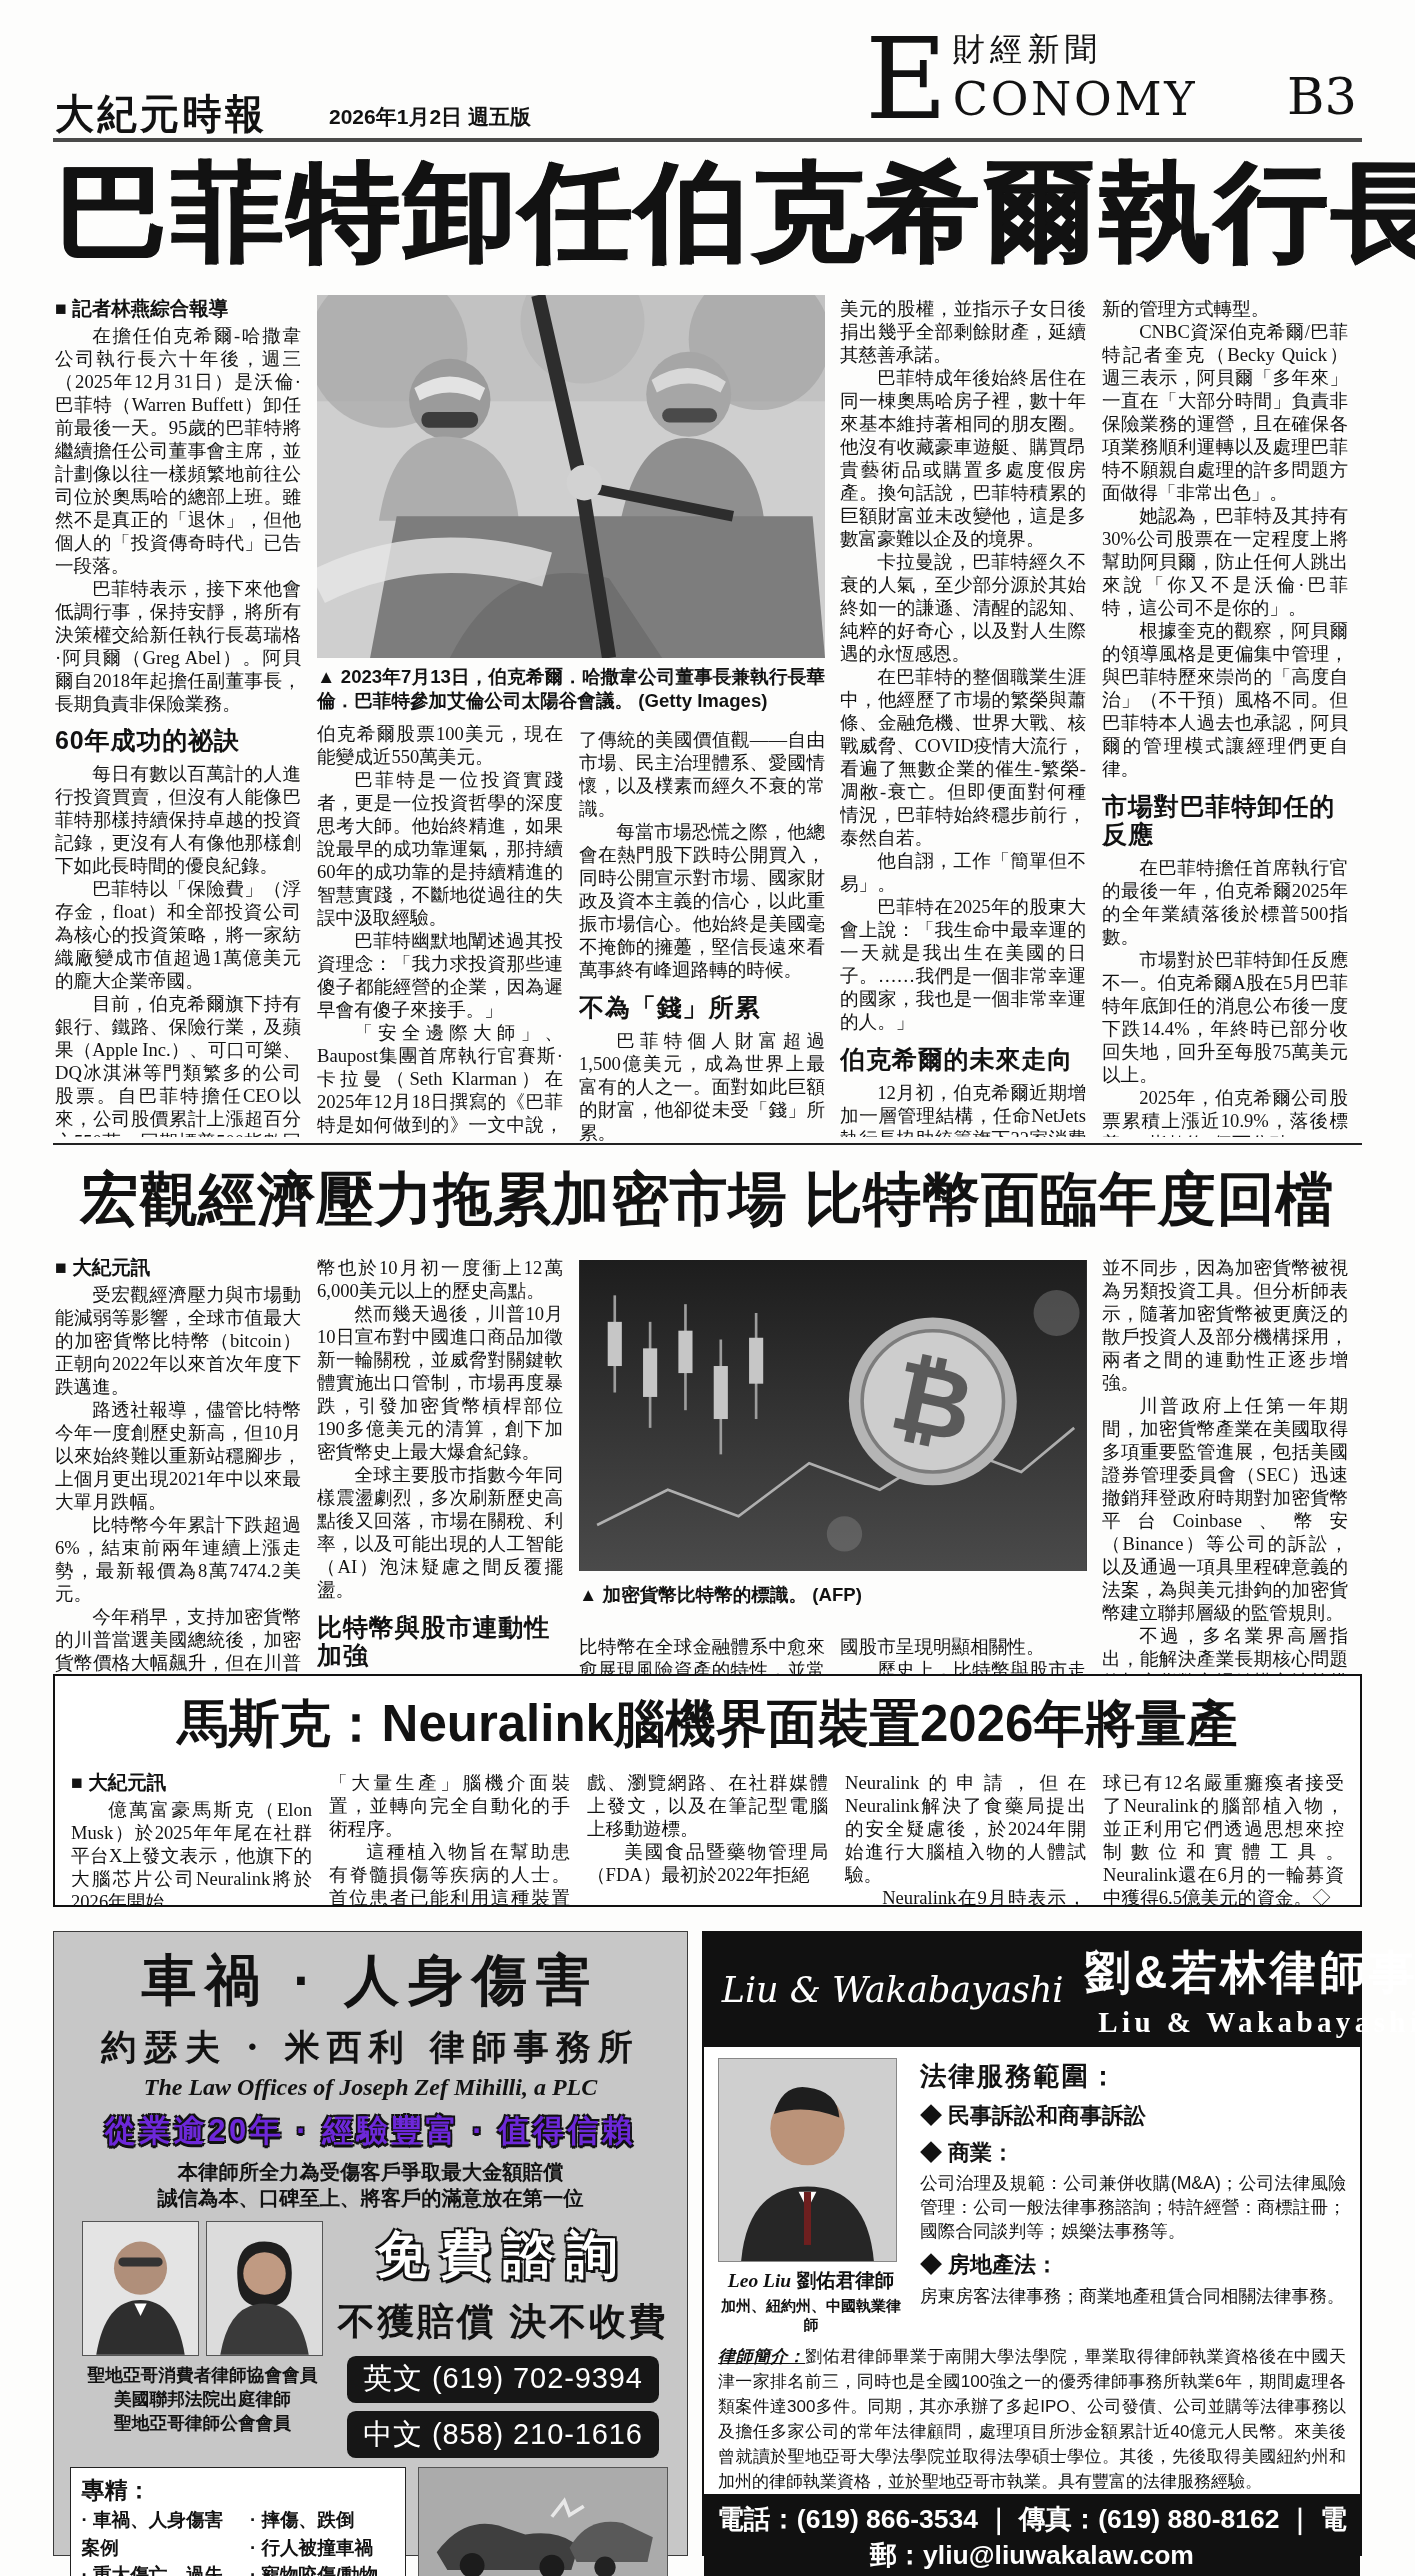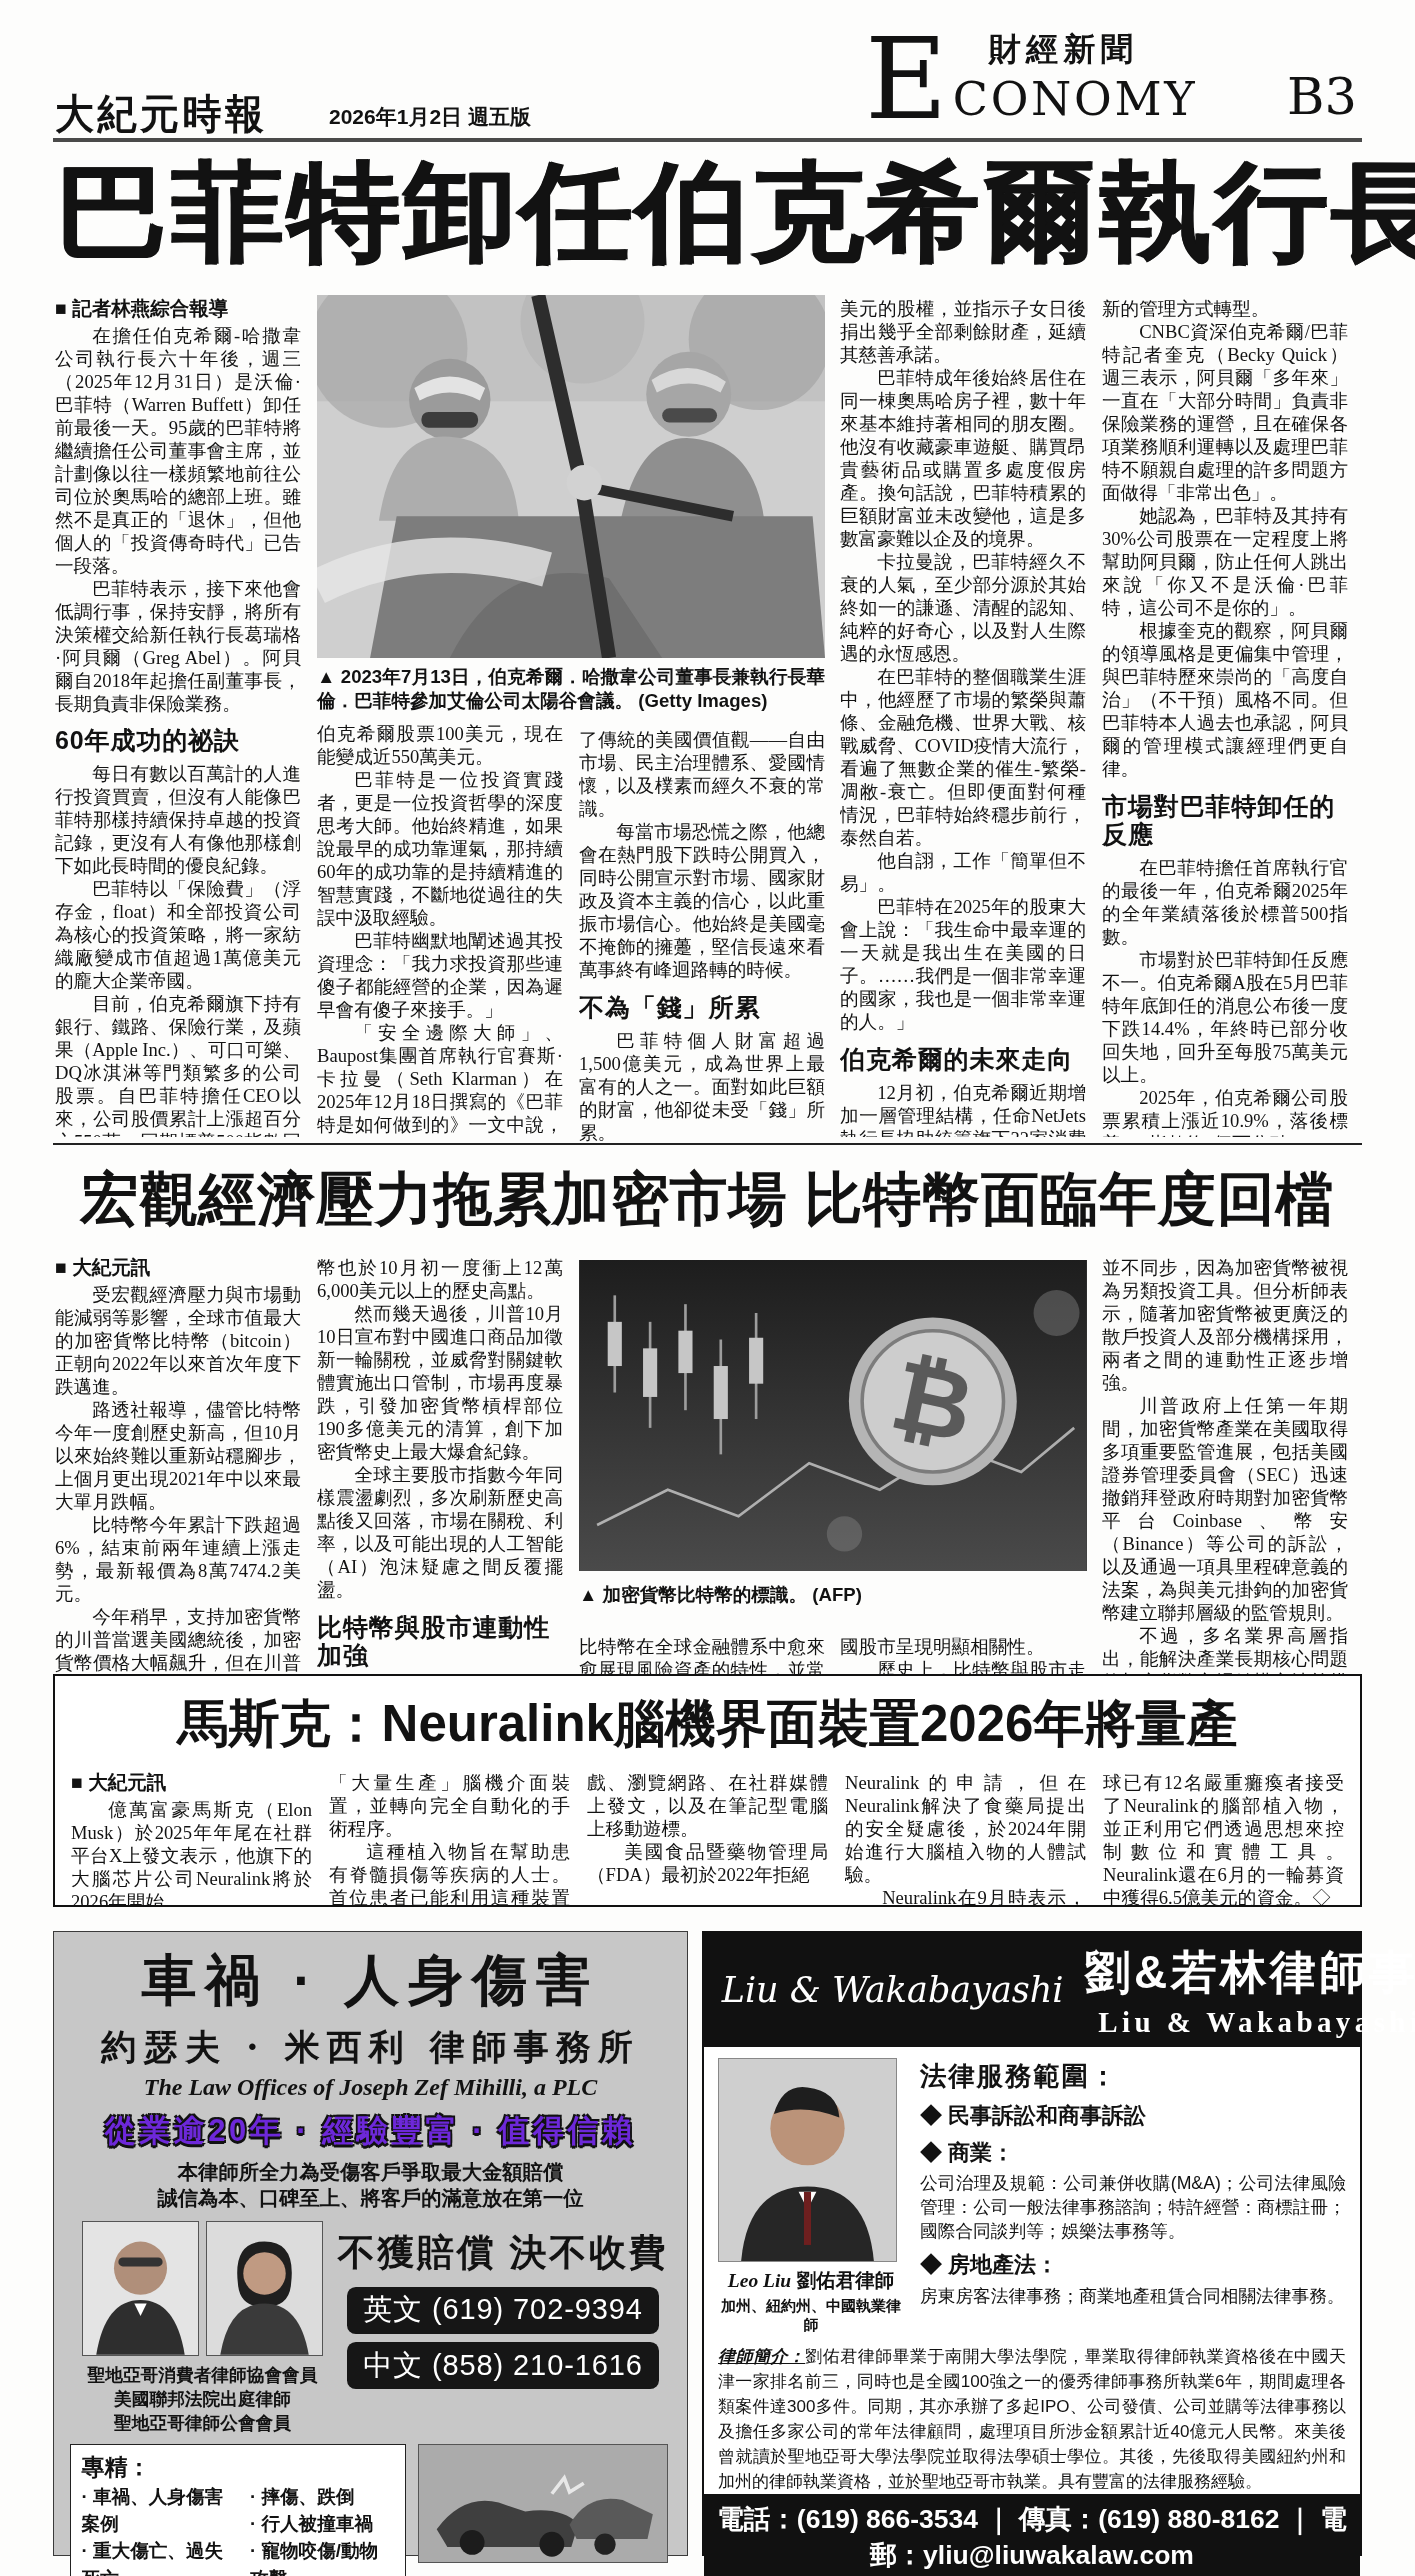--- a/index.html
+++ b/index.html
@@ -5,21 +5,21 @@
   html,body{margin:0;padding:0;}
   body{
     width:1415px;height:2576px;position:relative;background:#fdfdfc;color:#121212;
     font-family:"Liberation Serif", serif;overflow:hidden;
   }
   .abs{position:absolute;}
   
   .masthead{font-family:"DejaVu Serif", serif;font-weight:bold;font-size:39px;letter-spacing:3.5px;transform:scaleY(1.05);}
   .dateline{font-family:"Liberation Sans", sans-serif;font-weight:bold;font-size:21px;}
   .section-e{font-family:"DejaVu Serif", serif;font-size:113px;line-height:0.82;font-weight:normal;}
-  .section-cn{font-family:"Liberation Sans", sans-serif;font-size:32px;letter-spacing:5.3px;font-weight:700;margin-left:36px;}
+  .section-cn{font-family:"Liberation Sans", sans-serif;font-size:32px;letter-spacing:5.3px;font-weight:400;}
   .section-rest{font-family:"DejaVu Serif", serif;font-size:46px;letter-spacing:2.7px;}
   .page-no{font-family:"DejaVu Serif", serif;font-size:51px;}
   .toprule{background:#4a4a4a;height:3.5px;}
   .thinrule{background:#222;height:1.8px;}
   
   .headline1{
     font-family:"DejaVu Serif", serif;font-weight:900;font-size:108px;line-height:1.0;
     letter-spacing:3.5px;white-space:nowrap;transform:scaleX(1.04);transform-origin:left;
     text-shadow:1.8px 0 #121212,0 0.9px #121212;
   }
@@ -295,20 +295,21 @@
           <path d="M15 150 q10 -58 50 -58 q40 0 50 58 z" fill="#3a3a3a"></path>
         </svg>
       </div>
       <div class="ad1-member">
         <div>聖地亞哥消費者律師協會會員</div>
         <div>美國聯邦法院出庭律師</div>
         <div>聖地亞哥律師公會會員</div>
       </div>
     </div>
     <div style="flex:1;">
+      <div class="ad1-free">免費諮詢</div>
       <div class="ad1-nowin">不獲賠償  決不收費</div>
       <div class="ad1-phone">英文 (619) 702-9394</div>
       <div class="ad1-phone">中文 (858) 210-1616</div>
     </div>
   </div>
   <div class="ad1-bottom">
     <div class="ad1-spec">
       <span class="ad1-spec-title">專精：</span>
       <div class="ad1-spec-cols">
         <div>

